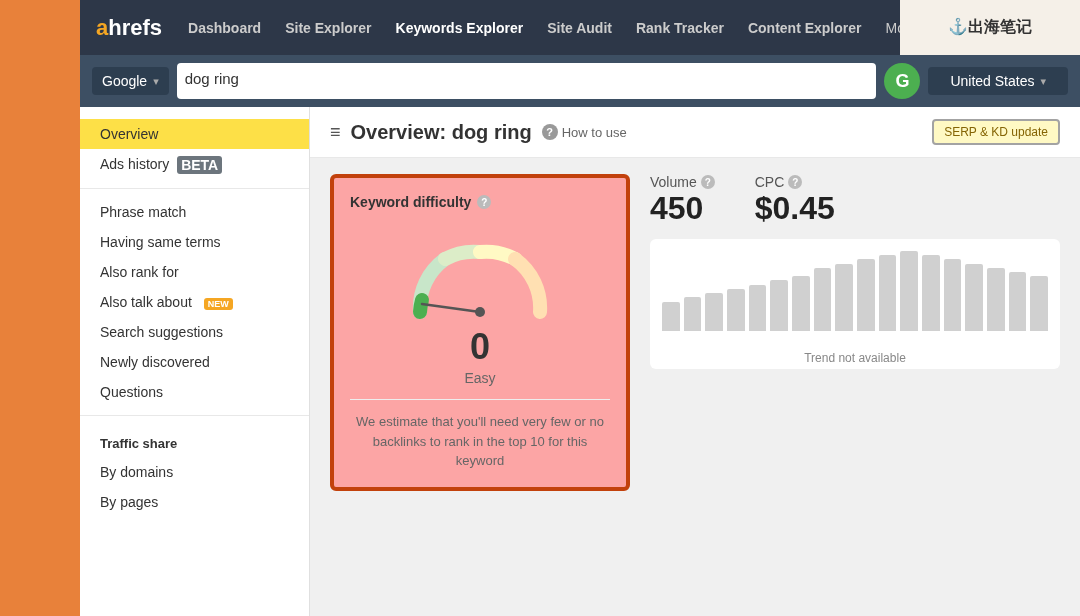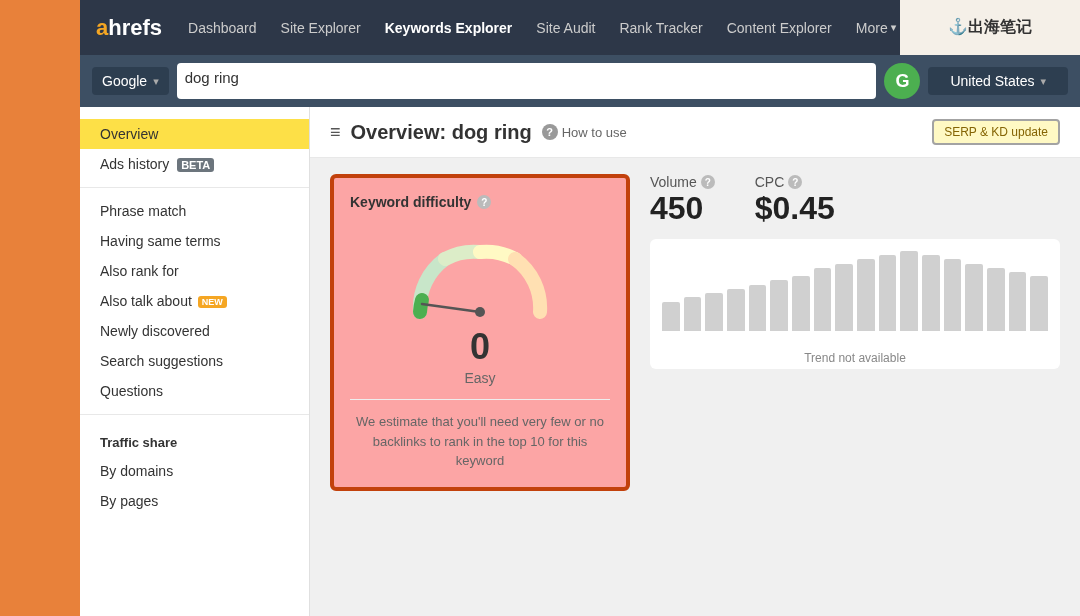--- a/index.html
+++ b/index.html
@@ -58,20 +58,21 @@
     .logo span.a {
       color: #f5a623;
     }
     .nav-item {
       color: #ccc;
       font-size: 14px;
       padding: 6px 10px;
       cursor: pointer;
       border-radius: 3px;
       white-space: nowrap;
+      font-weight: bold;
     }
     .nav-item.active {
       color: white;
       font-weight: 600;
     }
     .nav-more {
       display: flex;
       align-items: center;
       gap: 3px;
       color: #ccc;
@@ -109,22 +110,22 @@
     .search-engine-select:after {
       content: '▾';
       font-size: 11px;
       color: #aaa;
     }
     .search-input-wrapper {
       flex: 1;
       background: white;
       border-radius: 4px;
       display: flex;
-      align-items: flex-start;
-      padding: 6px 8px;
+      align-items: flex-end;
+      padding: 12px 8px;
       height: 36px;
     }
     .search-input {
       border: none;
       outline: none;
       font-size: 15px;
       flex: 1;
       color: #333;
     }
     .g-button {
@@ -188,34 +189,34 @@
     }
     .sidebar-section-title {
       padding: 12px 20px 6px;
       font-size: 13px;
       font-weight: 700;
       color: #333;
     }
     .beta-badge {
       background: #6c757d;
       color: white;
-      font-size: 11px;
+      font-size: 14px;
       padding: 1px 4px;
       border-radius: 3px;
       margin-left: 4px;
       vertical-align: middle;
       font-weight: 600;
     }
     .new-badge {
       background: #f5a623;
       color: white;
       font-size: 9px;
       padding: 1px 4px;
       border-radius: 3px;
-      margin-left: 2px;
+      margin-left: 8px;
       vertical-align: middle;
       font-weight: 700;
     }
     .sidebar-divider {
       height: 1px;
       background: #e8e8e8;
       margin: 8px 0;
     }
 
     
@@ -452,24 +453,24 @@
         <span>Having same terms</span>
       </div>
       <div class="sidebar-item">
         <span>Also rank for</span>
       </div>
       <div class="sidebar-item">
         <span>Also talk about</span>
         <span class="new-badge">NEW</span>
       </div>
       <div class="sidebar-item">
+        <span>Search suggestions</span>
+      </div>
+      <div class="sidebar-item">
         <span>Newly discovered</span>
-      </div>
-      <div class="sidebar-item">
-        <span>Search suggestions</span>
       </div>
       <div class="sidebar-item">
         <span>Questions</span>
       </div>
       <div class="sidebar-divider"></div>
       <div class="sidebar-section-title">Traffic share</div>
       <div class="sidebar-item">
         <span>By domains</span>
       </div>
       <div class="sidebar-item">

